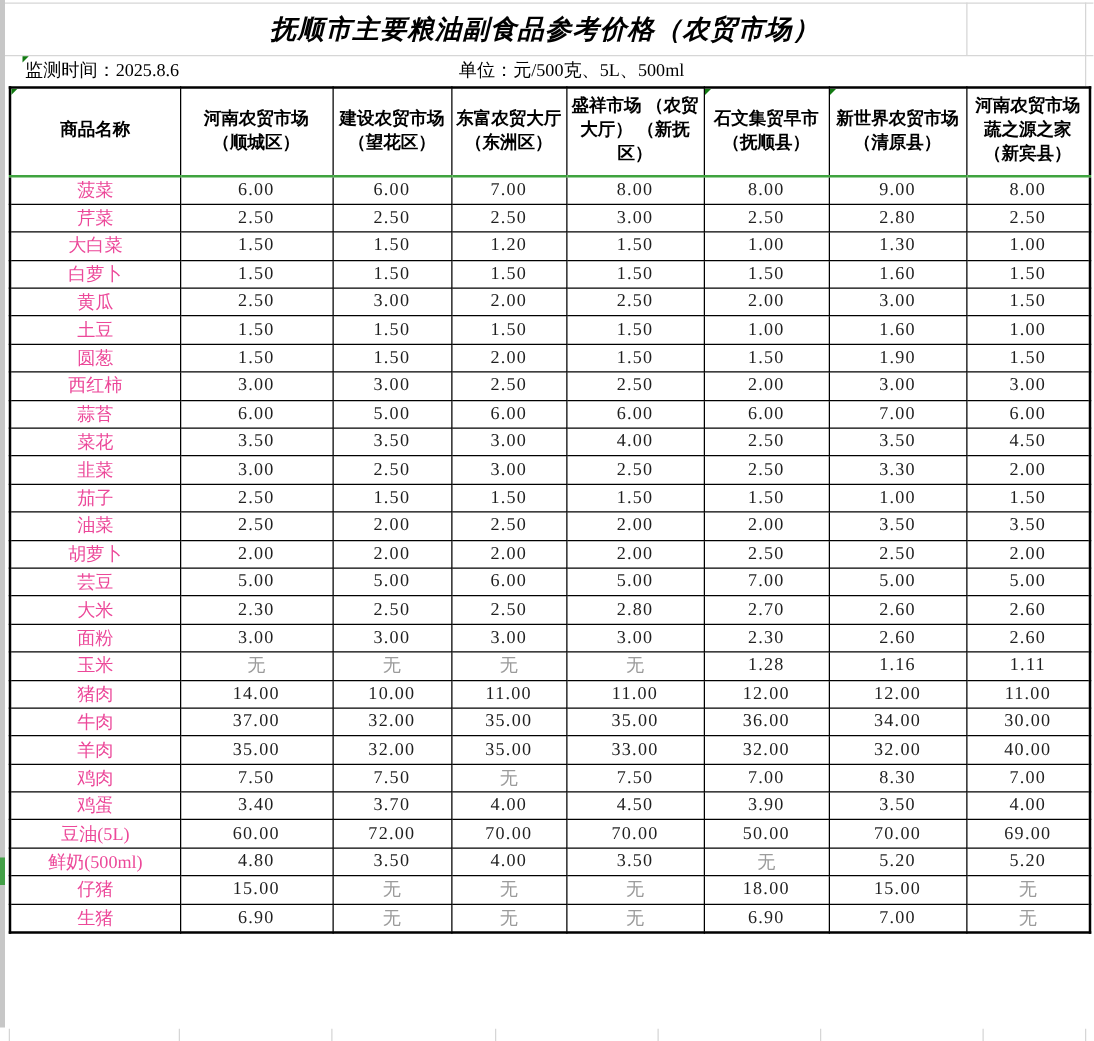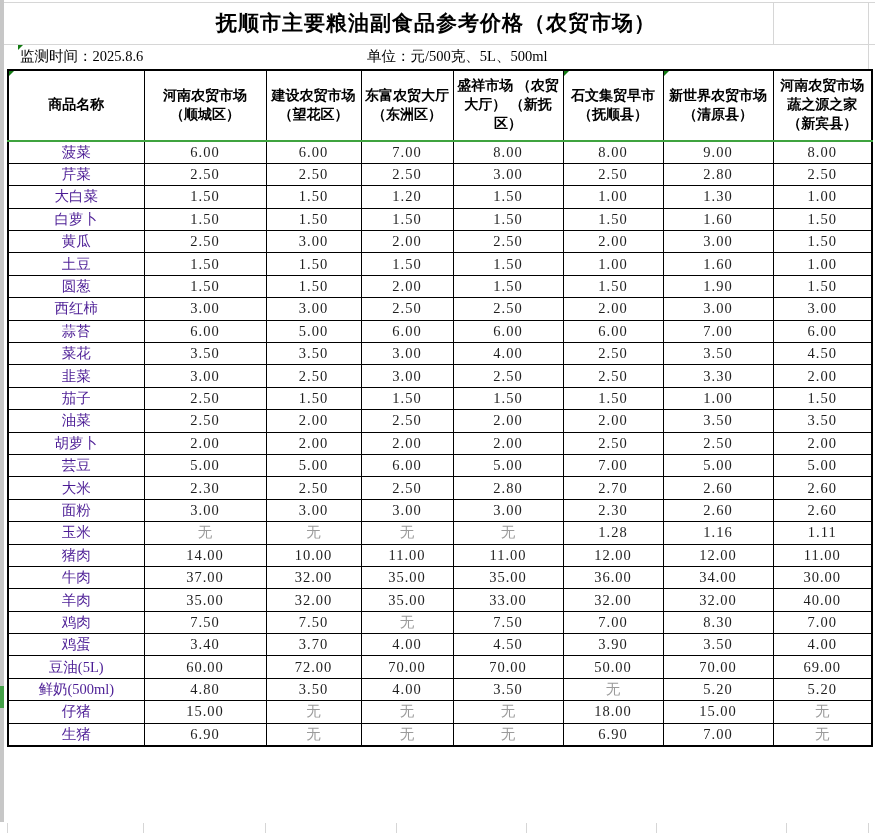--- a/index.html
+++ b/index.html
@@ -13,21 +13,21 @@
   .green-strip { position:absolute; left:0; top:686px; width:4px; height:22px; background:#43a047; }
 
   
   .hgrid { position:absolute; height:1px; background:#d6d6d6; }
   .vgrid { position:absolute; width:1px; background:#d6d6d6; }
 
   .title {
     position:absolute; left:7px; top:3px; width:858px; height:40px;
     display:flex; align-items:center; justify-content:center;
     font-family:"Liberation Sans","DejaVu Sans",sans-serif;
-    font-weight:bold; font-size:21px; letter-spacing:1px;
+    font-weight:bold; font-size:21px; letter-spacing:1px;font-style:italic;
   }
   .inforow { position:absolute; left:17px; top:44px; width:861px; height:25px; font-size:14.5px; }
   .monitor { position:absolute; left:3px; top:3px; }
   .unit    { position:absolute; left:350px; top:3px; }
   .tri {
     position:absolute; width:0; height:0; left:0; top:0;
     border-top:5px solid #127a12; border-right:5px solid transparent;
   }
   .inforow .tri { left:1px; top:1px; }
 
@@ -42,21 +42,21 @@
   }
   #price-table thead th {
     height:69px; font-weight:bold; font-size:14px; line-height:1.35;
     white-space:pre-line;
     border-bottom:2px solid #3fa33f; 
   }
   #price-table tbody tr { height:22.4px; }
   #price-table tbody td { font-size:14.5px; color:#1f1f1f; }
   #price-table td.price { letter-spacing:1px; }
   #price-table td.none  { color:#9b9b9b; letter-spacing:0; }
-  #price-table td.rowlabel { letter-spacing:0; color:#4c1d95; }
+  #price-table td.rowlabel { letter-spacing:0; color:#ec4899; }
   th.marked .tri { left:0; top:0; }
 </style>
 </head>
 <body>
 
 <div id="screen">
 
   <div class="hgrid" style="left:0; top:2px; width:875px;"></div>
   <div class="hgrid" style="left:0; top:44px; width:875px;"></div>
   <div class="vgrid" style="left:773px; top:2px; height:42px;"></div>

